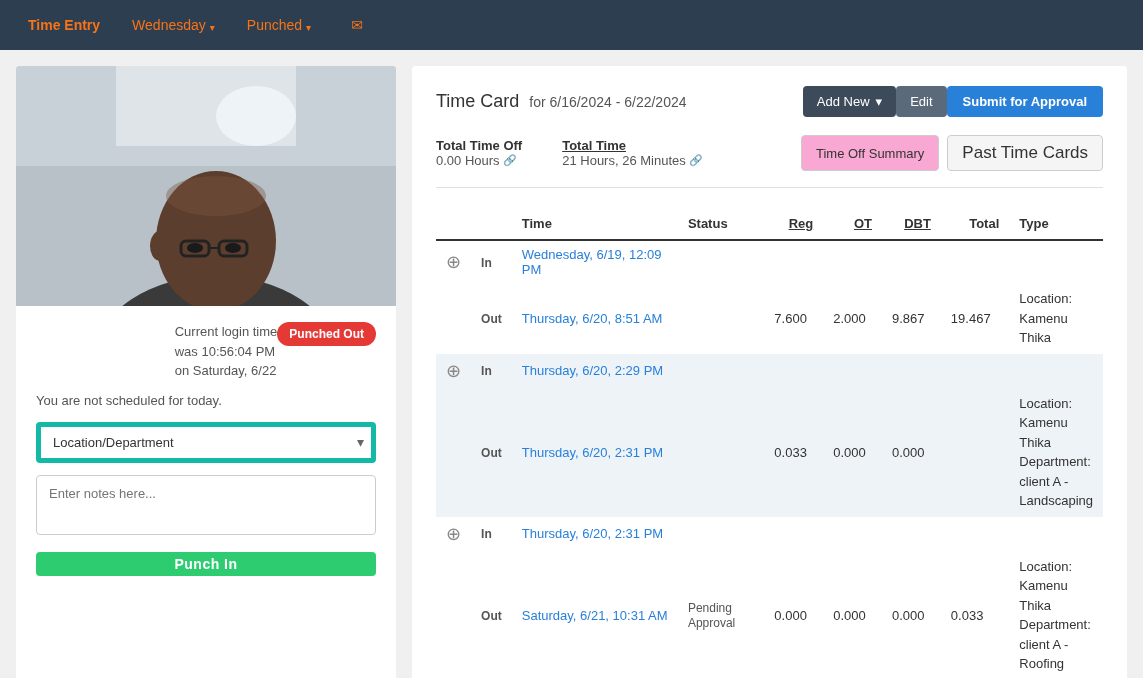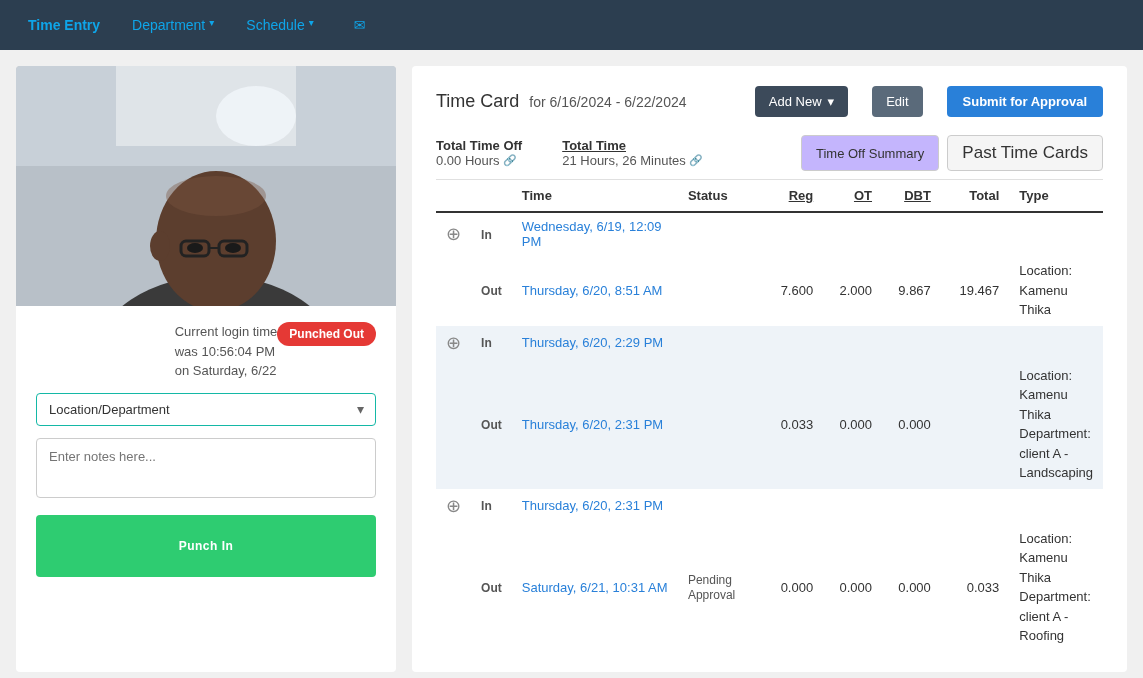--- a/index.html
+++ b/index.html
@@ -10,25 +10,25 @@
       background: #2c3e50;
       display: flex;
       align-items: center;
       padding: 0 16px;
       height: 50px;
       color: #fff;
       gap: 8px;
     }
     .nav-item {
       display: flex;
-      align-items: flex-start;
+      align-items: flex-end;
       gap: 4px;
       padding: 8px 12px;
       cursor: pointer;
-      color: #0ea5e9;
+      color: #f97316;
       font-size: 14px;
       border-radius: 4px;
     }
     .nav-item.active { font-weight: 700; }
     .nav-chevron { font-size: 10px; }
     .nav-mail { margin-left: 8px; }
 
     
     .main-layout {
       display: flex;
@@ -87,21 +87,21 @@
       font-size: 13px;
       margin-bottom: 14px;
     }
     .location-select-wrapper {
       position: relative;
       width: 100%;
       margin-bottom: 12px;
     }
     .location-select-wrapper select {
       width: 100%;
-      border: 1px solid #14b8a6;
+      border: 5px solid #14b8a6;
       border-radius: 4px;
       padding: 8px 12px;
       font-size: 13px;
       color: #333;
       background: #fff;
       appearance: none;
       cursor: pointer;
     }
     .location-select-wrapper::after {
       content: '▾';
@@ -121,23 +121,23 @@
       color: #999;
       resize: none;
       height: 60px;
       margin-bottom: 14px;
       font-family: inherit;
     }
     .punch-in-btn {
       width: 100%;
       background: #2ecc71;
       color: #fff;
-      font-size: 12px;
+      font-size: 14px;
       font-weight: 700;
-      padding: 24px;
+      padding: 4px;
       border: none;
       border-radius: 4px;
       cursor: pointer;
       letter-spacing: 0.5px;
     }
 
     
     .right-panel {
       flex: 1;
       background: #fff;
@@ -148,21 +148,21 @@
 
     
     .timecard-header {
       display: flex;
       align-items: center;
       justify-content: space-between;
       margin-bottom: 18px;
     }
     .header-buttons {
       display: flex;
-      gap: 24px;
+      gap: 0;
     }
     .btn-add-new {
       background: #3c4a5a;
       color: #fff;
       border: none;
       padding: 8px 14px;
       border-radius: 4px;
       cursor: pointer;
       font-size: 13px;
       display: flex;
@@ -187,22 +187,23 @@
       cursor: pointer;
       font-size: 13px;
       font-weight: 600;
     }
 
     
     .summary-row {
       display: flex;
       align-items: center;
       justify-content: space-between;
+      margin-bottom: 20px;
       border-bottom: 1px solid #e0e0e0;
-      padding-bottom: 8px;
+      padding-bottom: 16px;
     }
     .summary-left {
       display: flex;
       gap: 40px;
     }
     .summary-item label {
       font-weight: 700;
       font-size: 13px;
       color: #333;
       display: block;
@@ -222,21 +223,21 @@
     .underline-link {
       text-decoration: underline;
       color: #333;
       font-weight: 600;
     }
     .summary-right {
       display: flex;
       gap: 8px;
     }
     .btn-time-off {
-      background: #c4b5fd;
+      background: #f9a8d4;
       border: 1px solid #ccc;
       padding: 7px 14px;
       border-radius: 4px;
       cursor: pointer;
       font-size: 13px;
       color: #333;
     }
     .btn-past-cards {
       background: #f5f5f5;
       border: 1px solid #ccc;
@@ -289,35 +290,35 @@
     }
     .col-icon { width: 30px; }
     .col-inout { width: 30px; }
     .col-time { width: 180px; margin-top: 20px; }
     .col-status { width: 90px; }
     .col-reg { width: 60px; text-align: right; }
     .col-ot { width: 60px; text-align: right; }
     .col-dbt { width: 60px; text-align: right; }
     .col-total { width: 70px; text-align: right; }
     .col-type { }
-    td.num { text-align: right; }
+    td.num { }
   </style>
 </head>
 <body>
 
 <nav class="navbar">
   <div class="nav-item active">
     <span>Time Entry</span>
   </div>
   <div class="nav-item">
-    <span>Department</span>
+    <span>Wednesday</span>
     <span class="nav-chevron">▾</span>
   </div>
   <div class="nav-item">
-    <span>Schedule</span>
+    <span>Punched</span>
     <span class="nav-chevron">▾</span>
   </div>
   <div class="nav-item nav-mail">
     <span>✉</span>
   </div>
 </nav>
 
 <div class="main-layout">
 
   <div class="left-panel">
@@ -353,20 +354,21 @@
 
     <div class="left-info">
       <div class="login-time-row">
         <div>
           <div class="login-time-text">Current login time</div>
           <div class="login-time-text">was 10:56:04 PM</div>
           <div class="login-time-text">on Saturday, 6/22</div>
         </div>
         <div class="punched-out-badge">Punched Out</div>
       </div>
+      <div class="not-scheduled">You are not scheduled for today.</div>
       <div class="location-select-wrapper">
         <select>
           <option>Location/Department</option>
         </select>
       </div>
       <textarea class="notes-input" placeholder="Enter notes here..." style=""></textarea>
       <button class="punch-in-btn">Punch In</button>
     </div>
   </div>
 

